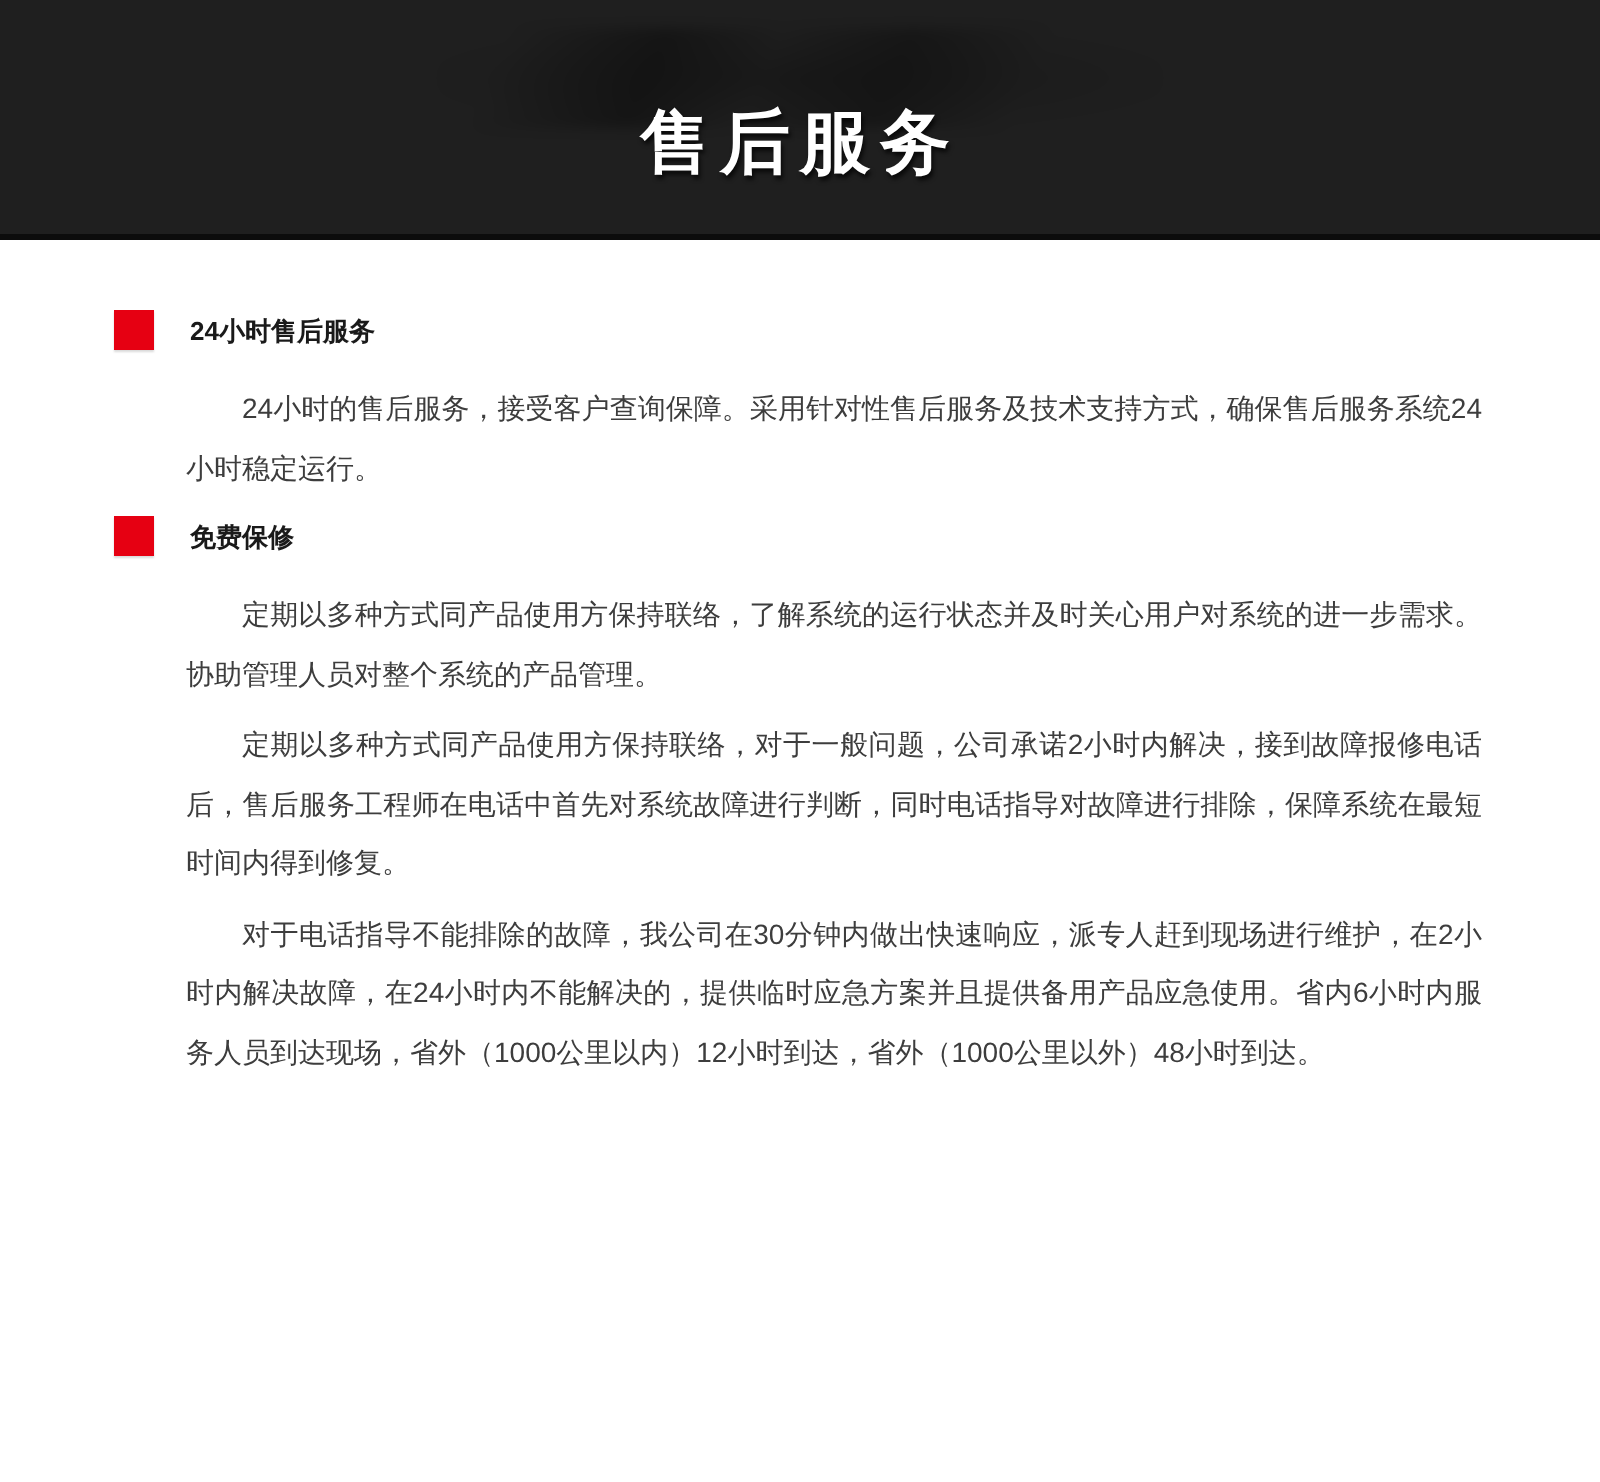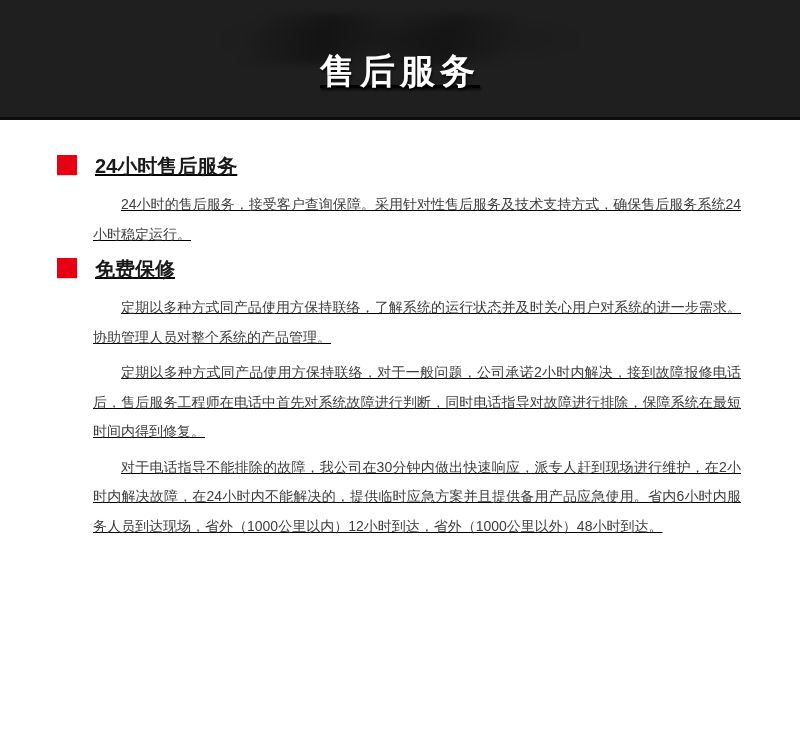--- a/index.html
+++ b/index.html
@@ -15,21 +15,20 @@
   body {
     width: 800px;
     background: #fff;
     font-family: "Liberation Sans", "DejaVu Sans", sans-serif;
   }
   .page {
     width: 800px;
     height: 741px;
     background: var(--page-bg);
     overflow: hidden;
-    text-decoration: underline;
   }
 
   
   .banner {
     position: relative;
     height: 120px;
     background: var(--banner-bg);
     border-bottom: 3px solid #0c0c0c;
     display: flex;
     align-items: center;
@@ -73,21 +72,21 @@
   .bullet {
     width: 20px;
     height: 20px;
     background: var(--accent);
     margin-right: 18px;
     flex: 0 0 auto;
     transform: translateY(-1px);
     box-shadow: 0 1px 1px rgba(0,0,0,0.15);
   }
   .section-title {
-    font-size: 20px;
+    font-size: 13px;
     font-weight: bold;
     color: var(--heading-color);
     line-height: 22px;
     white-space: nowrap;
   }
   .para {
     margin: 0 0 6px 36px;
     width: 648px;
     font-size: 14px;
     line-height: 29.5px;

